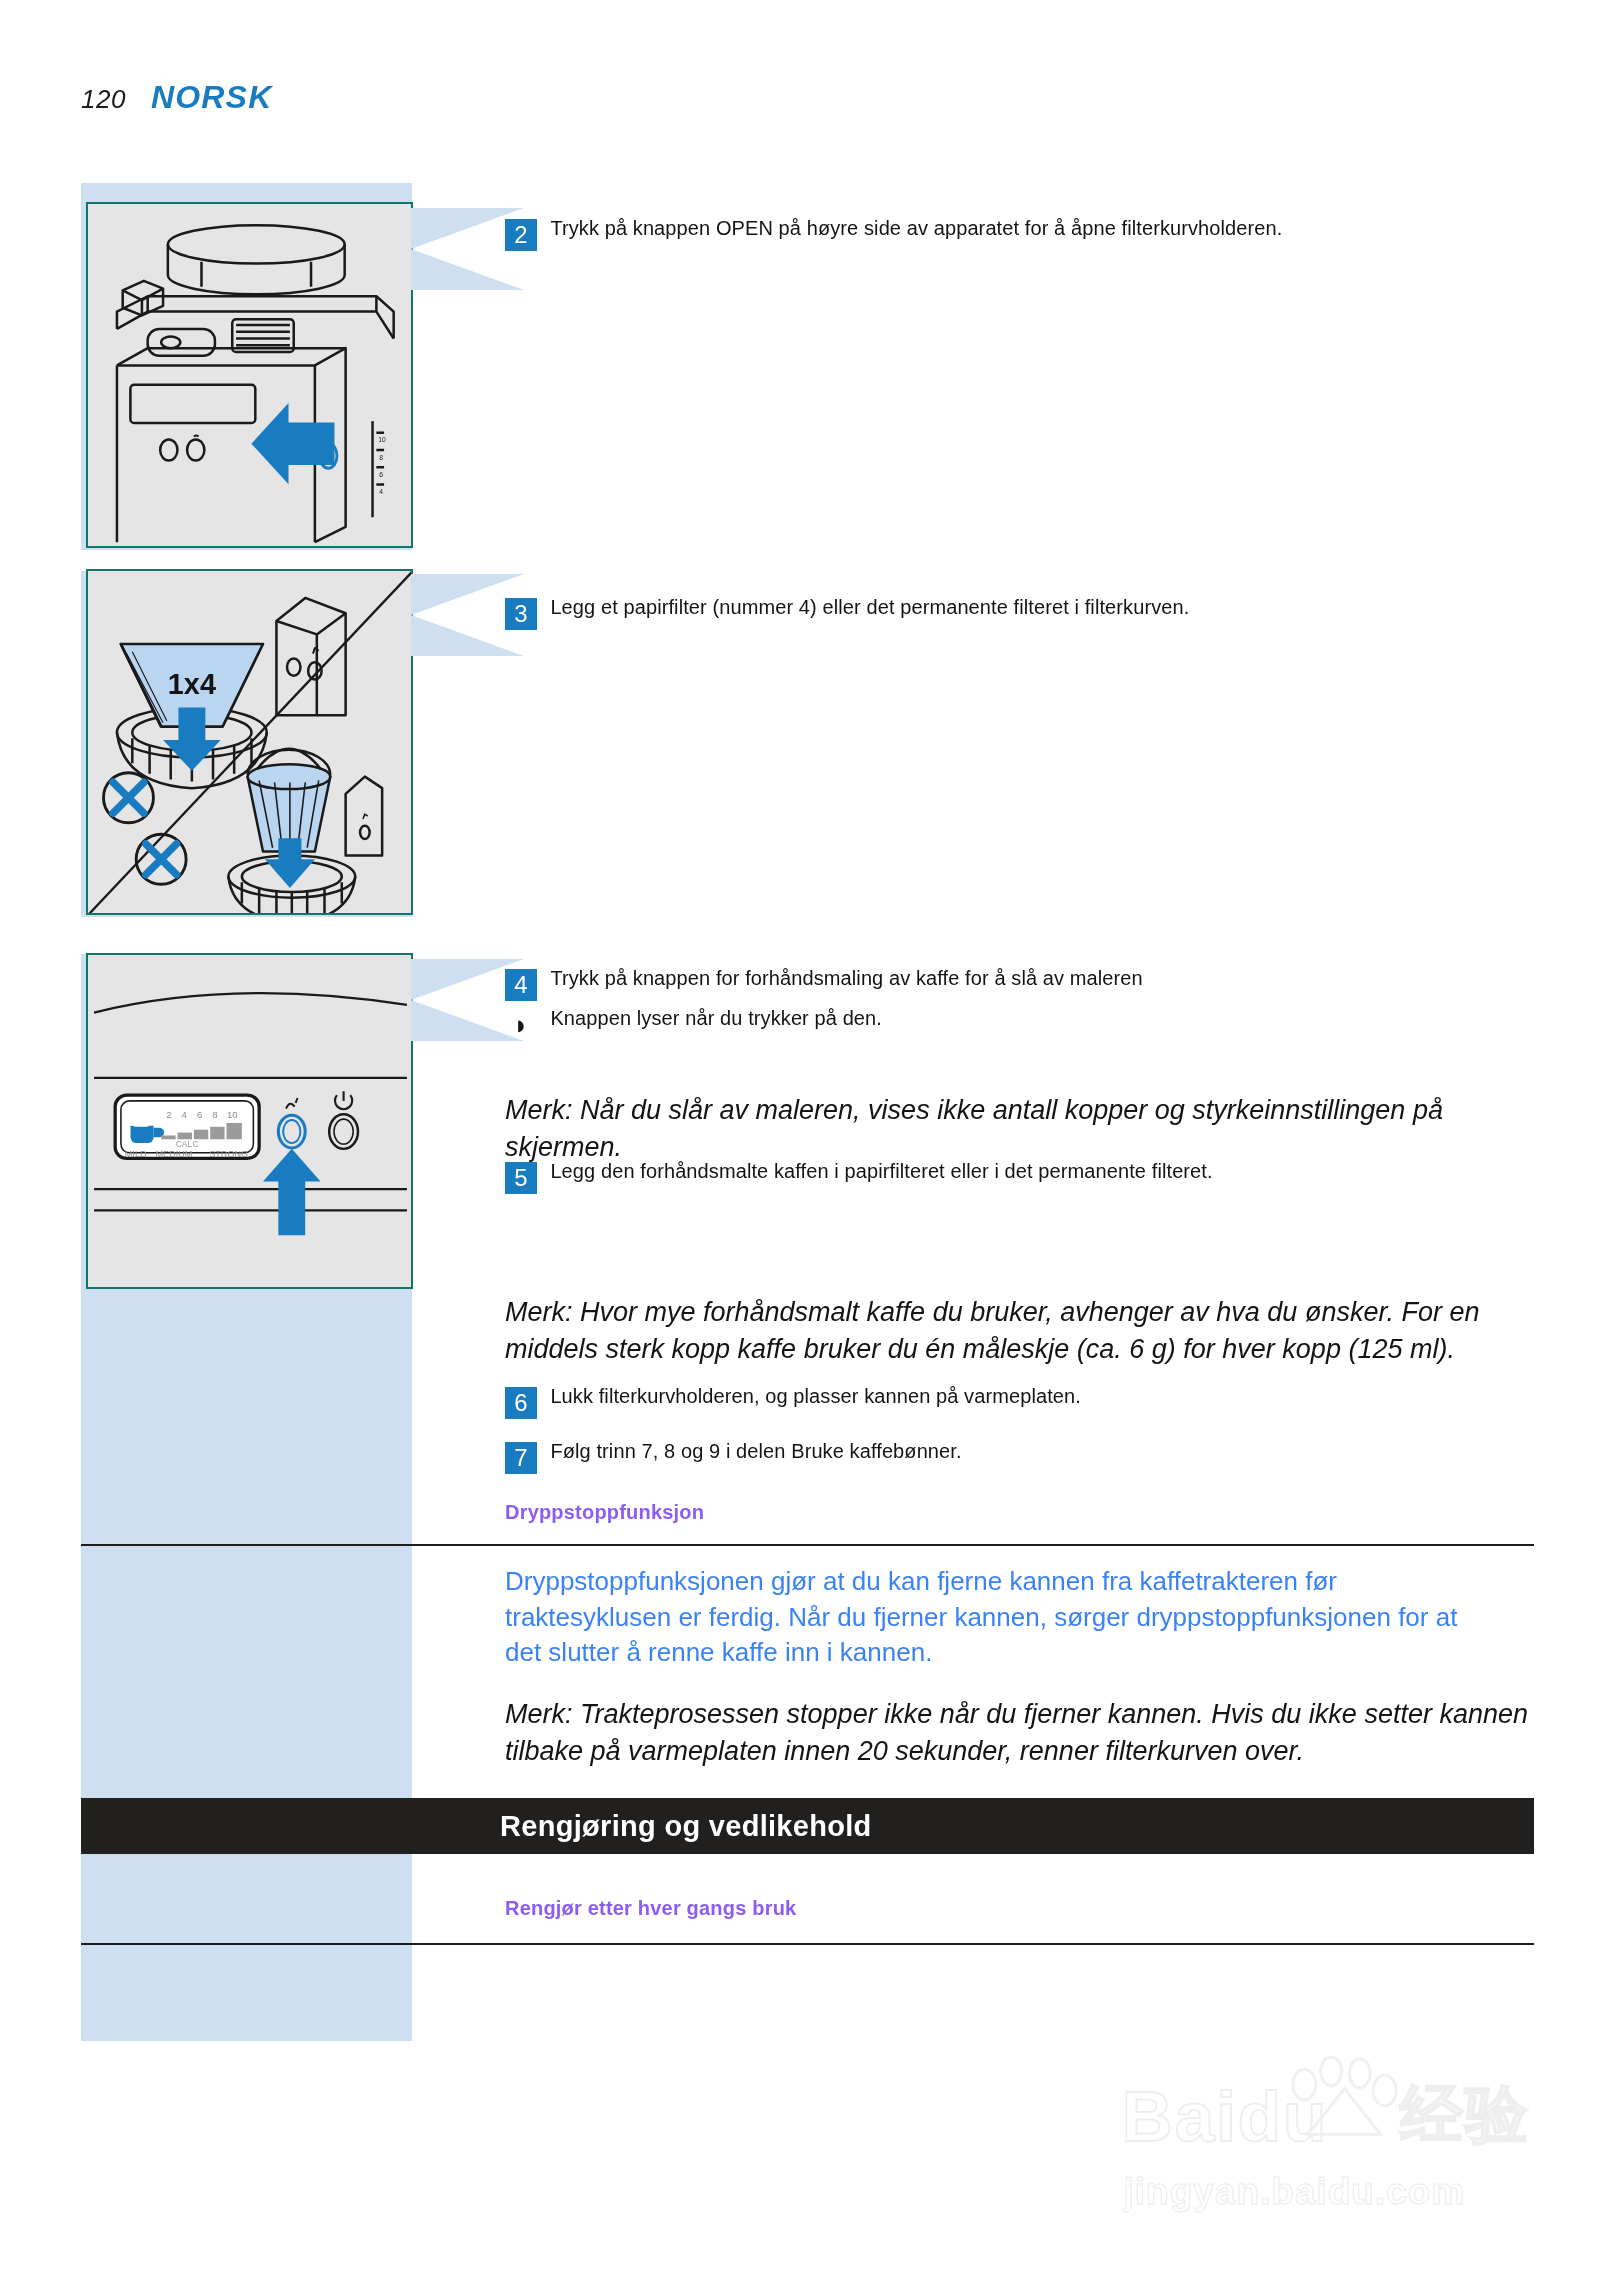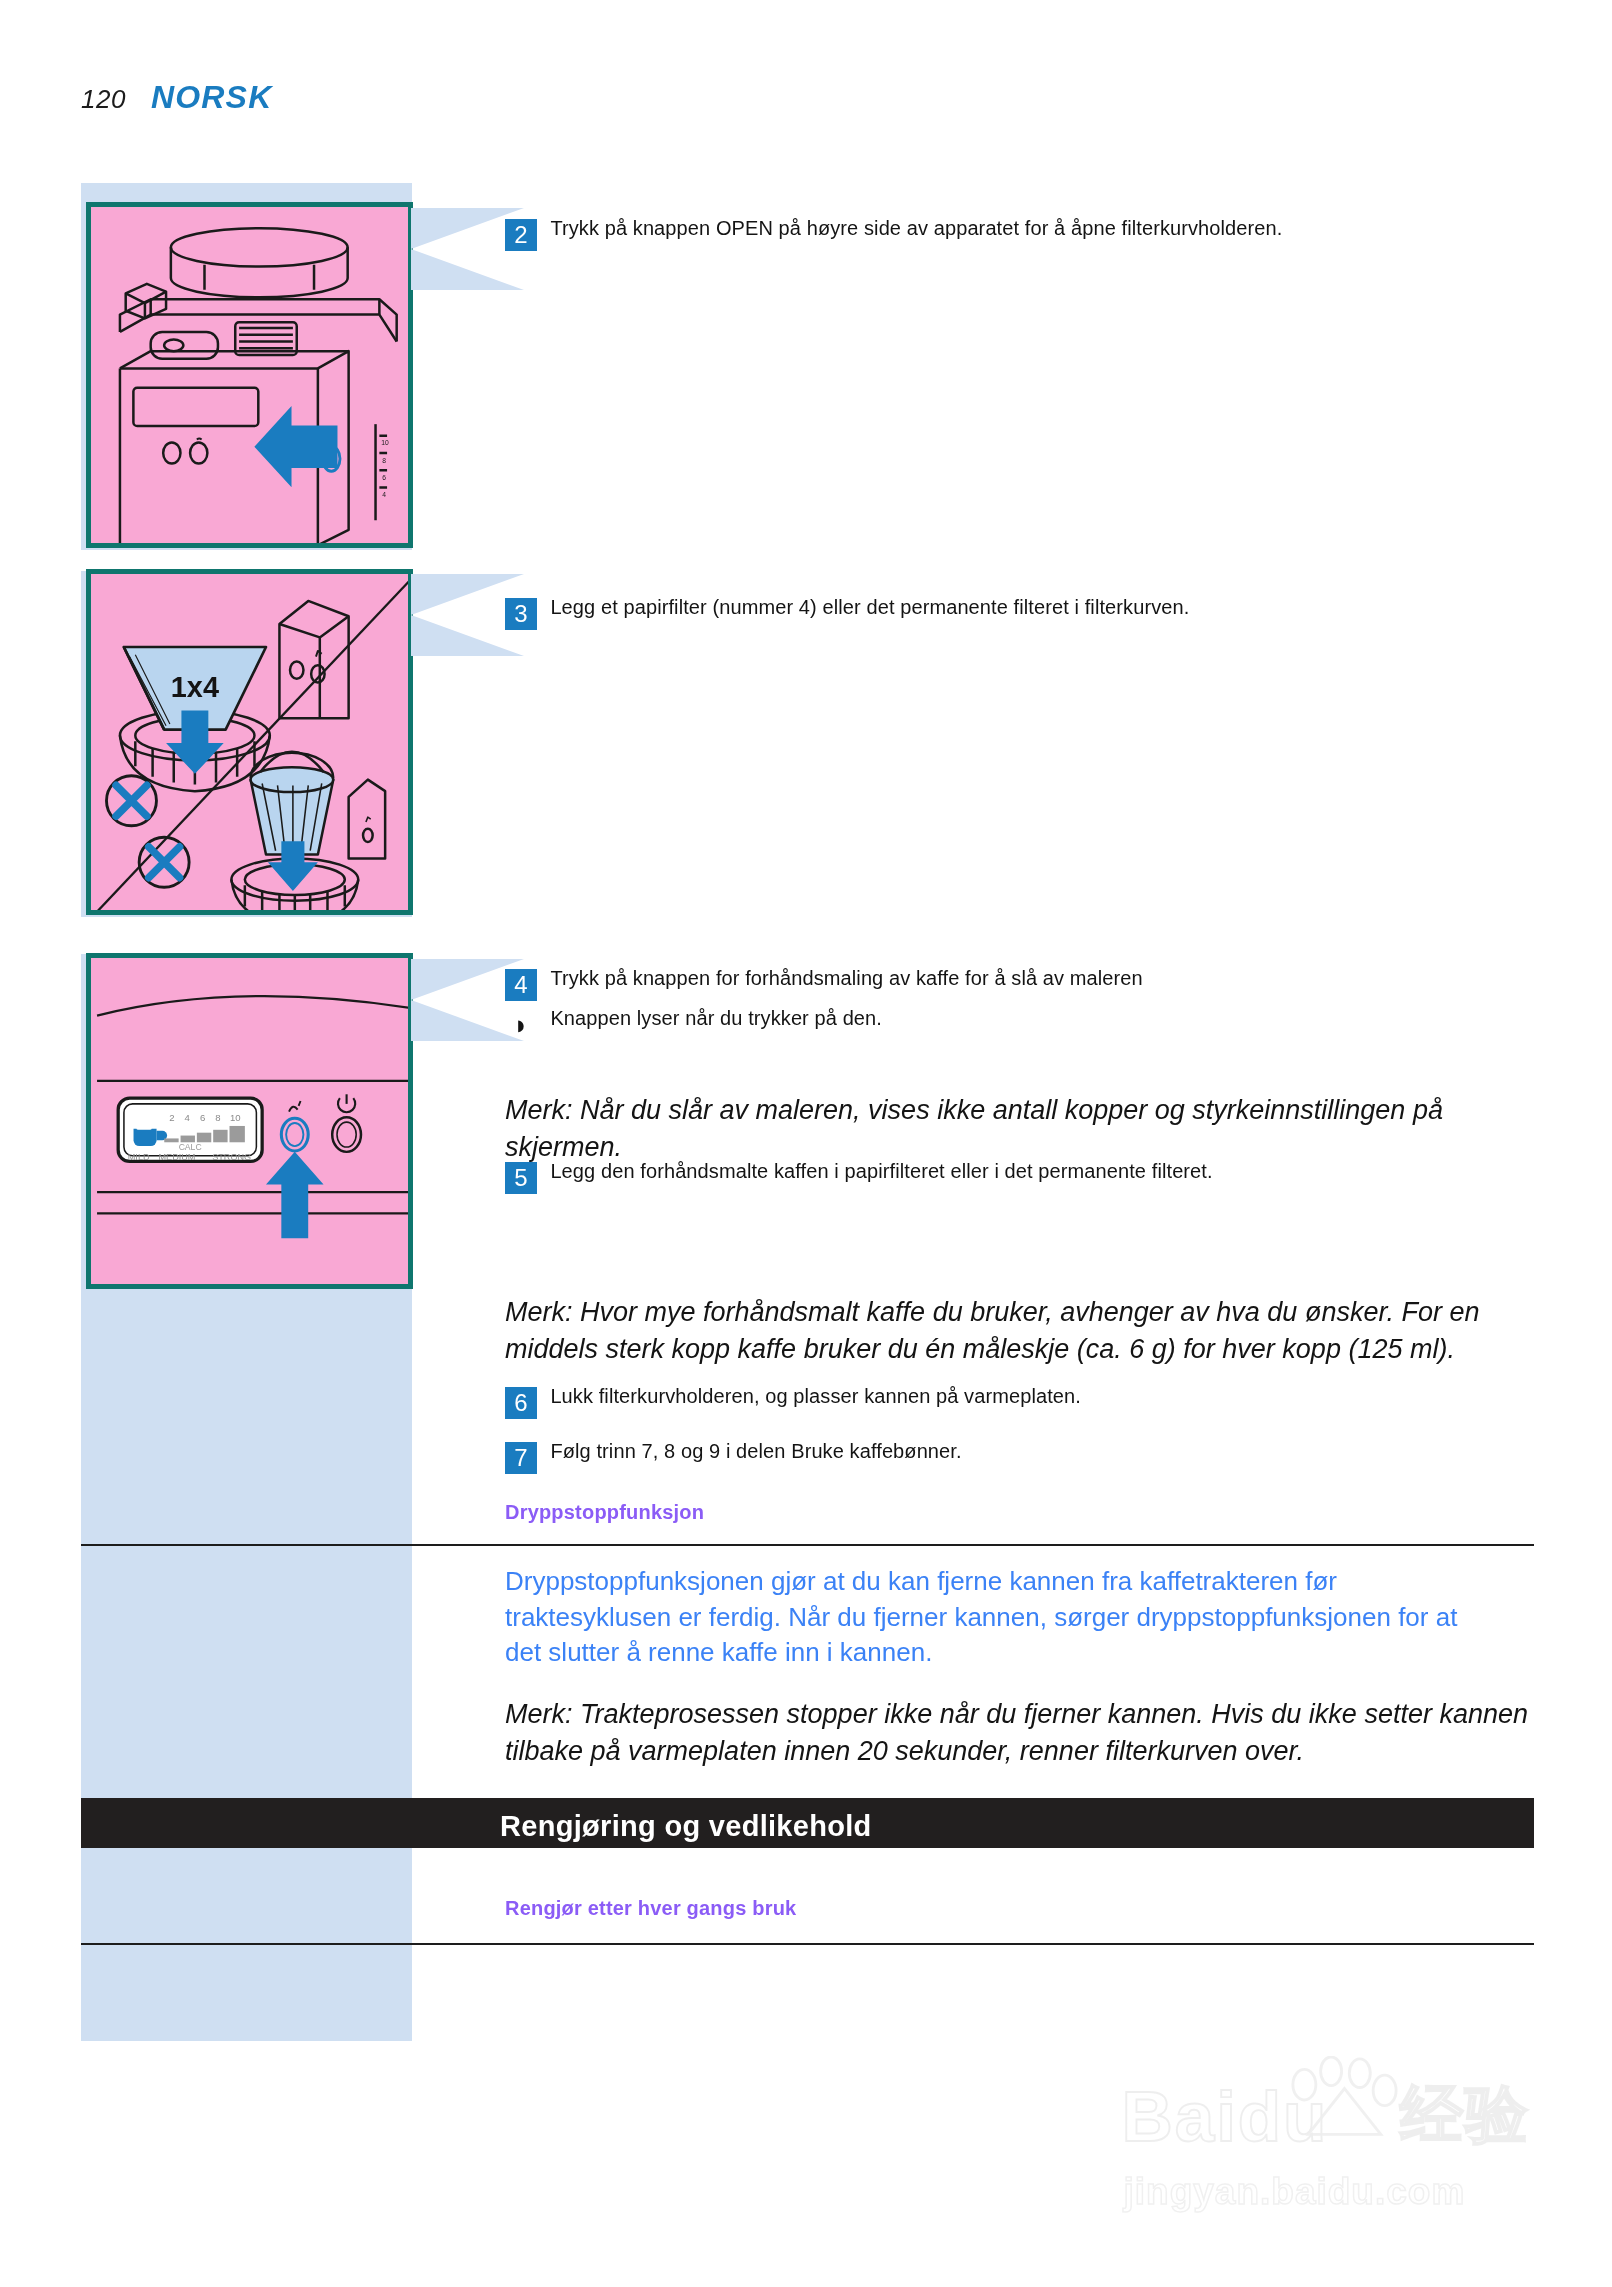--- a/index.html
+++ b/index.html
@@ -29,22 +29,22 @@
     background:#cfdff2;
   }
   
   .band-gap{
     position:absolute; background:#ffffff;
   }
 
   
   .figure{
     position:absolute;
-    background:#f9a8d4;
-    border:5px solid #0f766e;
+    background:#e5e5e5;
+    border:2px solid #0f766e;
     overflow:hidden;
   }
   .fig1{ left:86px; top:202px;  width:327px; height:346px; }
   .fig2{ left:86px; top:569px;  width:327px; height:346px; }
   .fig3{ left:86px; top:953px;  width:327px; height:336px; }
 
   
   .wedge{
     position:absolute; width:113px; height:83px;
   }
@@ -99,21 +99,21 @@
   .body-para{
     font-size:26px; line-height:1.37; color:#3b82f6;
   }
 
   
   .rule{
     position:absolute; height:1.9px; background:#1d1d1d;
   }
   .black-bar{
     position:absolute; left:81px; top:1798px;
-    width:1453px; height:50px;
+    width:1453px; height:56px;
     background:#221f1f;
   }
   .black-bar span{
     position:absolute; left:419px; top:0;
     line-height:56px; color:#ffffff;
     font-size:29px; font-weight:bold; letter-spacing:0.3px;
   }
 
   .warn{
     font-size:27px; line-height:1.45; color:#141414;

